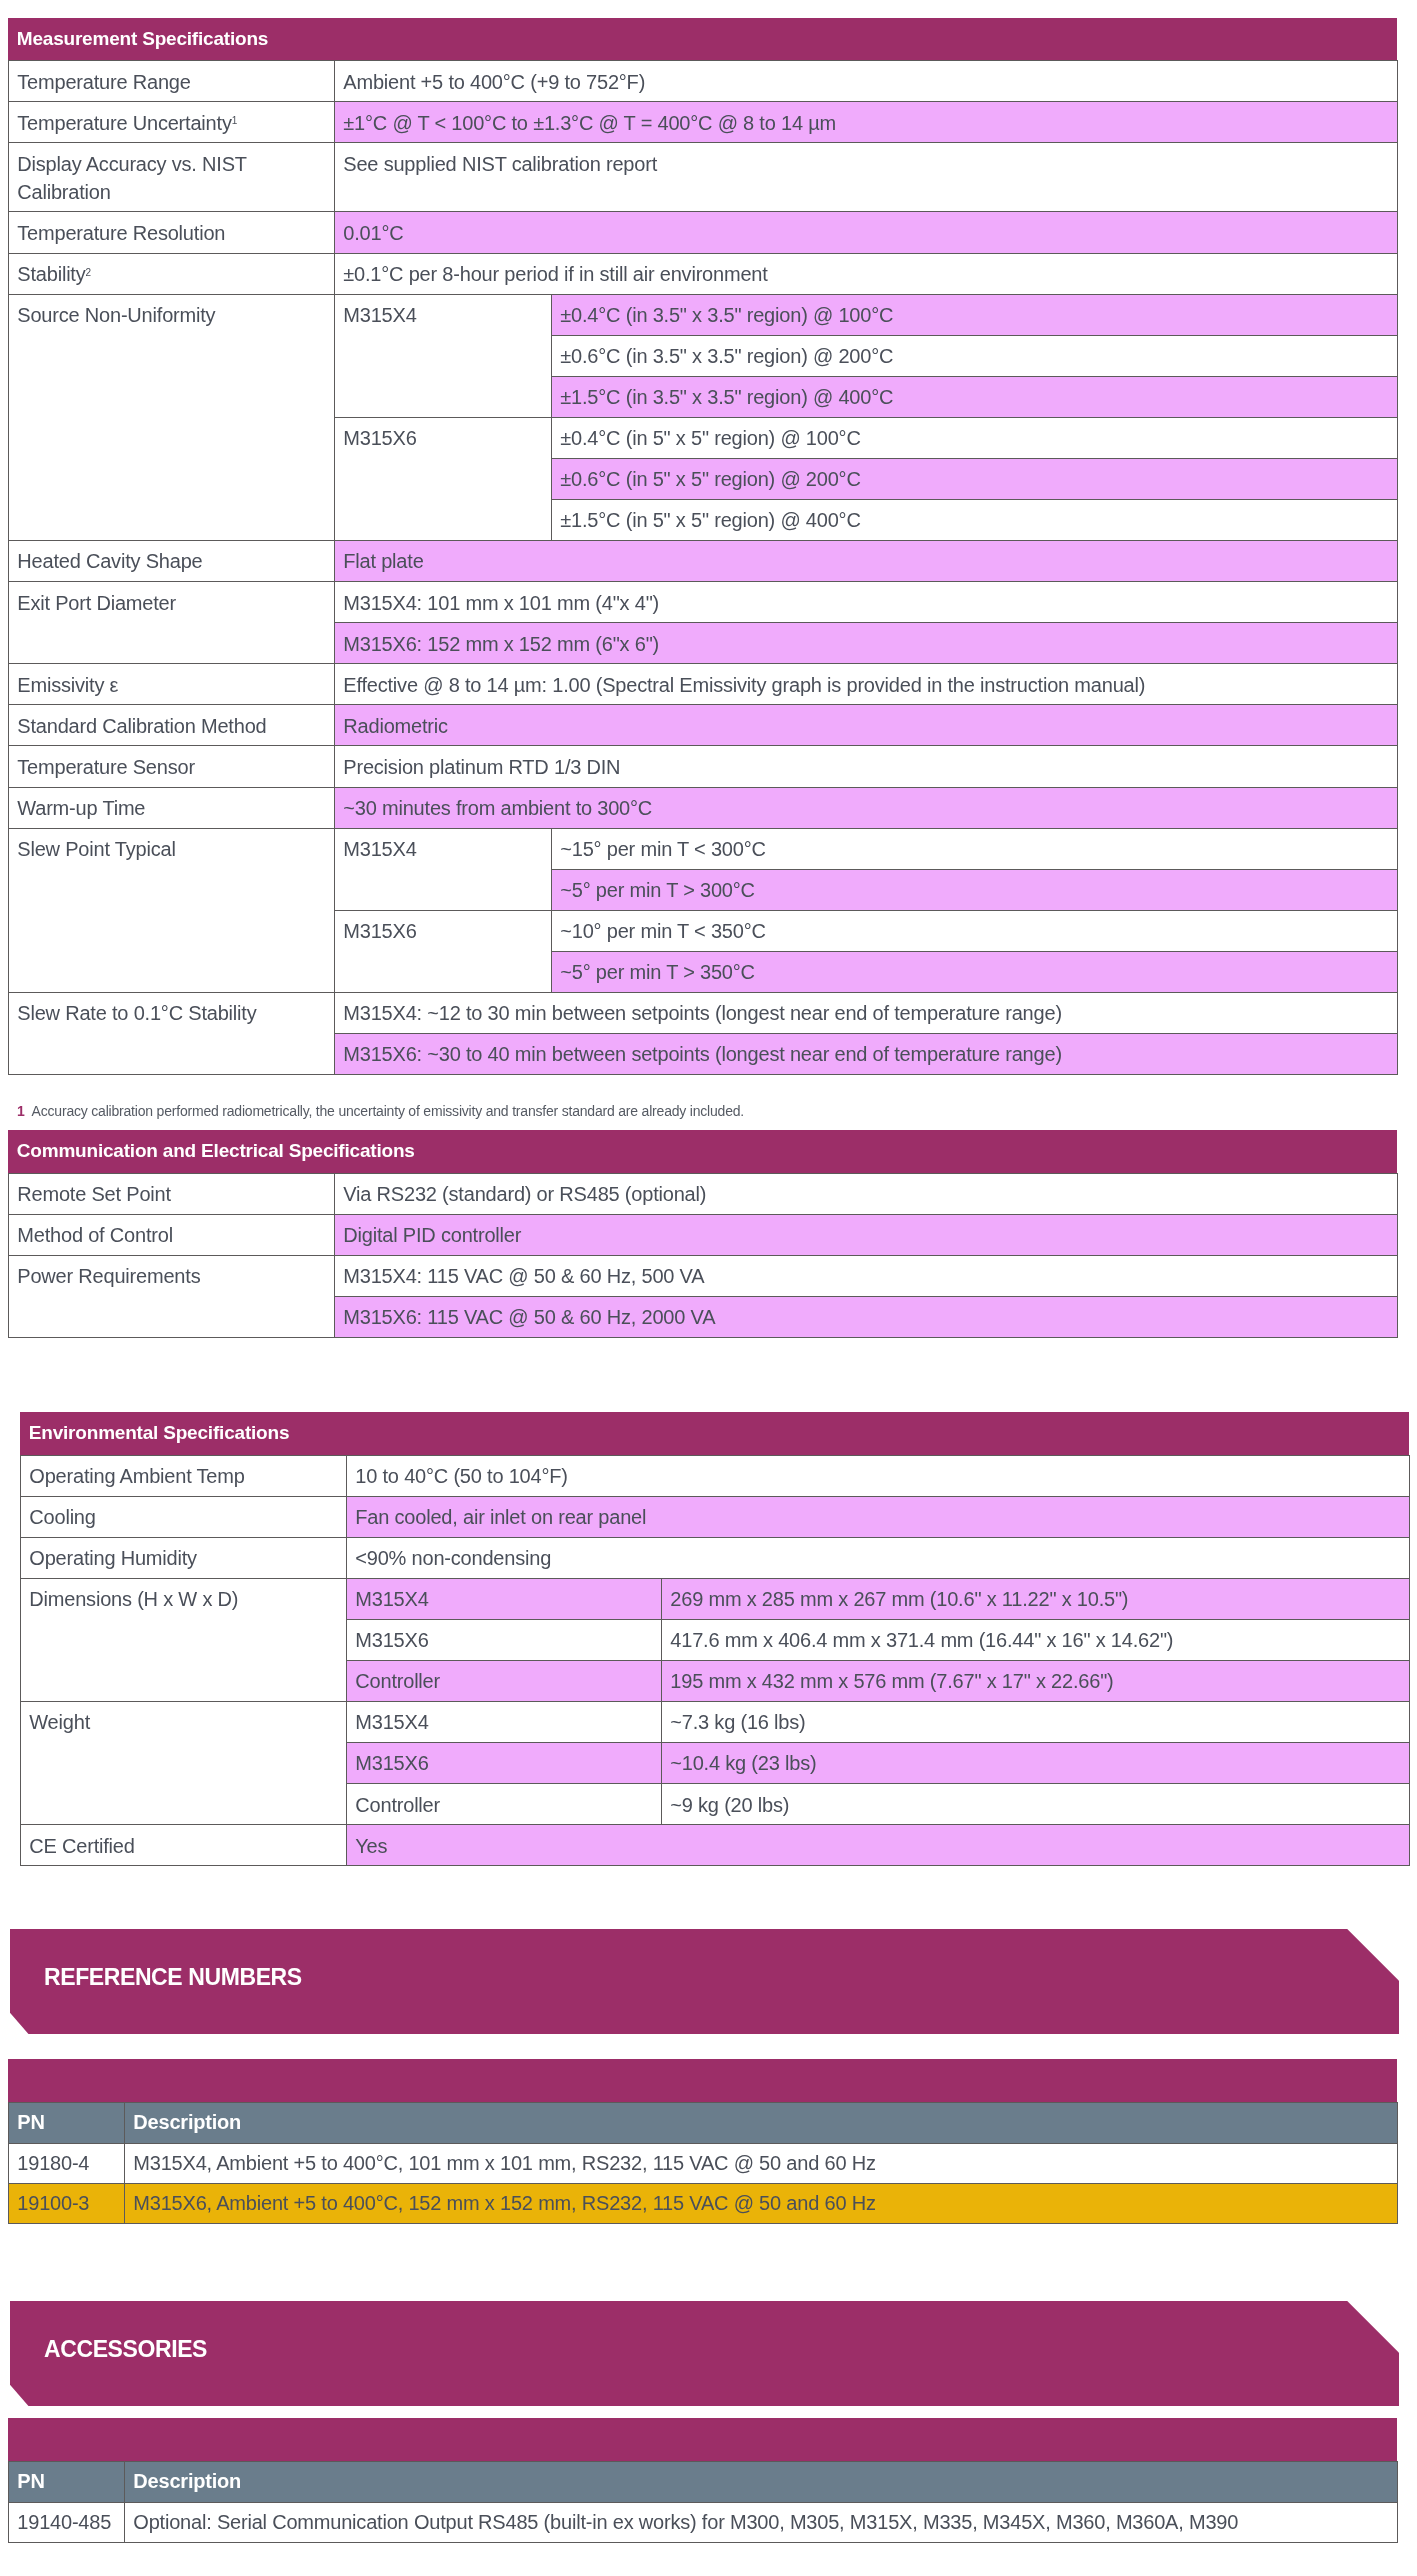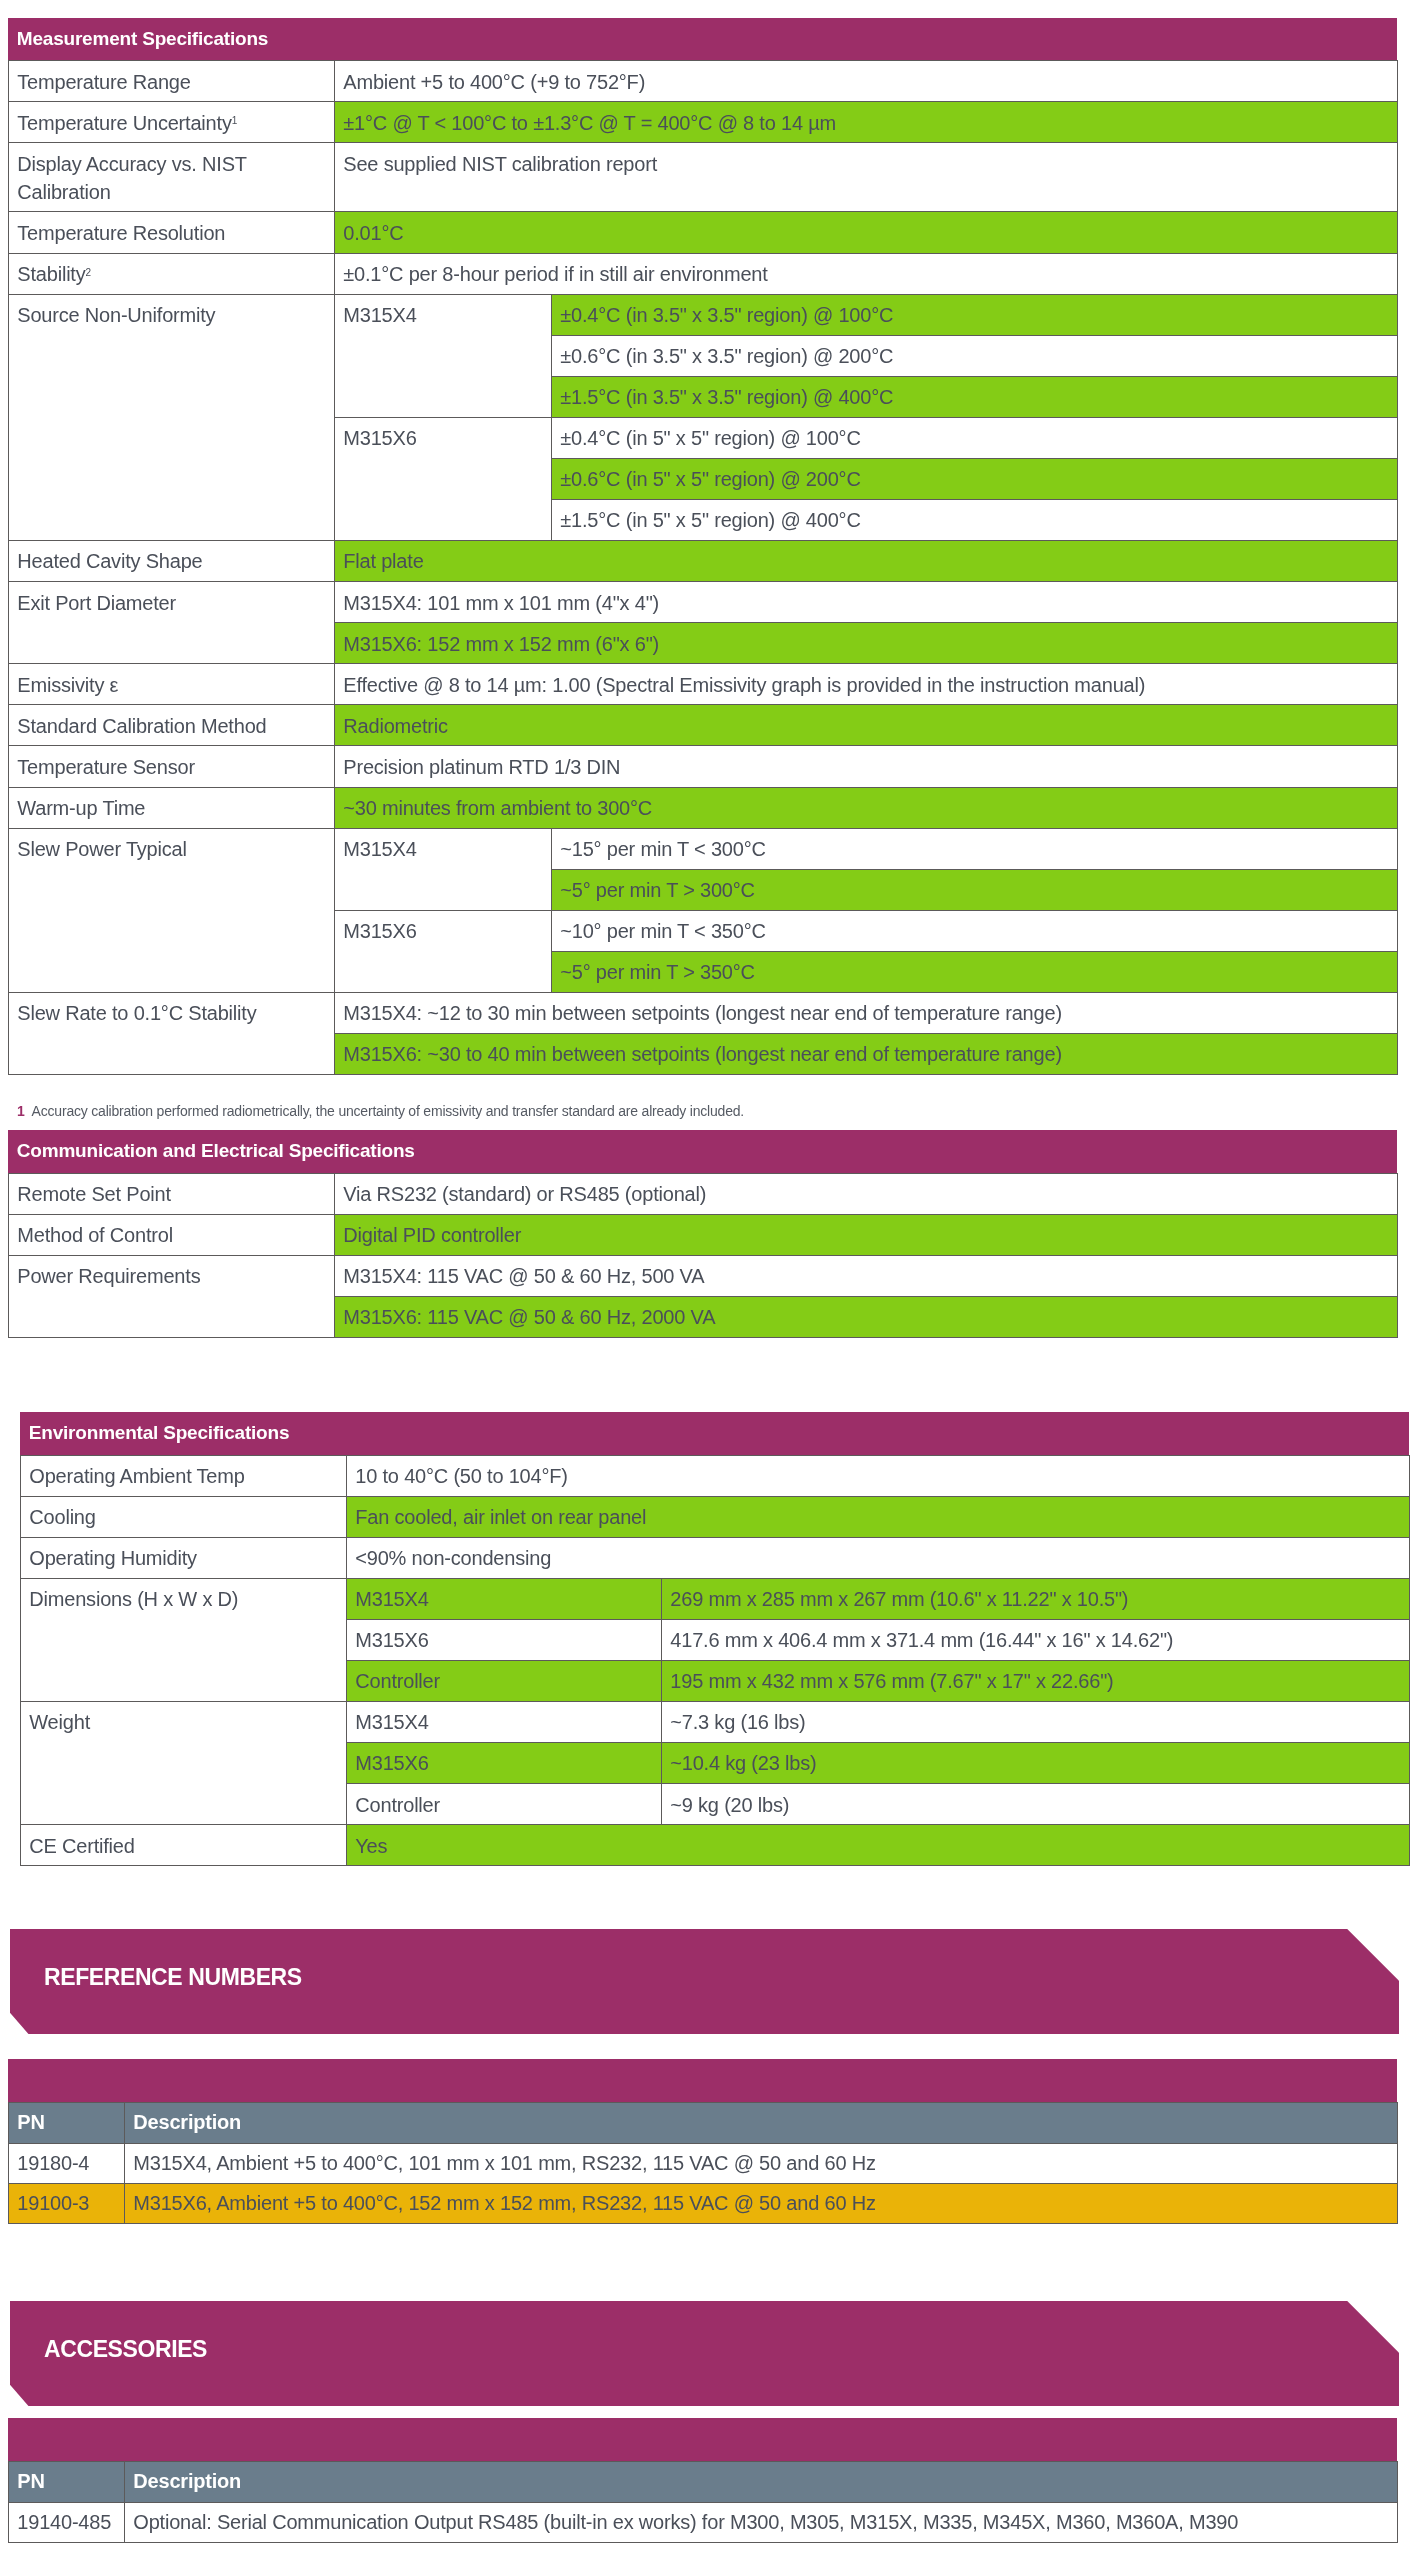--- a/index.html
+++ b/index.html
@@ -4,21 +4,21 @@
 <style>
   html, body { margin:0; padding:0; background:#ffffff; }
   body { width:1417px; height:2576px; position:relative; overflow:hidden;
          font-family:"Liberation Sans", sans-serif; color:#4a4f59; }
   table.spec { position:absolute; left:7.8px; width:1390px; border-collapse:collapse; table-layout:fixed; }
   table.spec td { border:1.4px solid #5c5a5a; font-size:20px; padding:0 8.5px; vertical-align:top;
                   line-height:28px; padding-top:6.4px; padding-bottom:5.7px; box-sizing:border-box; height:41px;
                   letter-spacing:-0.2px; }
   table.spec td.hdr { background:#9c2e68; color:#ffffff; font-weight:bold; border:none;
                       height:43px; padding-top:7px; font-size:19px; }
-  table.spec td.shade { background:#84cc16; }
+  table.spec td.shade { background:#f0abfc; }
   table.spec td.multi { height:69px; }
   sup { font-size:10px; vertical-align:top; position:relative; top:-1.4px; }
   .fn { position:absolute; left:17px; font-size:14px; color:#555a63; letter-spacing:-0.2px; }
   .fn .num { color:#9c2e68; font-weight:bold; margin-right:7px; }
   .banner { position:absolute; left:10px; width:1389px; height:105px; }
   .banner svg { position:absolute; left:0; top:0; }
   .banner .btitle { position:absolute; left:34px; top:35px; color:#ffffff; font-weight:bold;
                     font-size:23px; letter-spacing:-0.4px; }
   table.ref { position:absolute; left:7.8px; width:1390px; border-collapse:collapse; table-layout:fixed; }
   table.ref td { border:1.4px solid #5c5a5a; font-size:20px; padding:0 8.5px; height:40px;
@@ -104,21 +104,21 @@
   <tr>
     <td>Temperature Sensor</td>
     <td colspan="2">Precision platinum RTD 1/3 DIN</td>
   </tr>
   <tr>
     <td>Warm-up Time</td>
     <td colspan="2" class="shade">~30 minutes from ambient to 300°C</td>
   </tr>
 
   <tr>
-    <td rowspan="4">Slew Power Typical</td>
+    <td rowspan="4">Slew Point Typical</td>
     <td rowspan="2">M315X4</td>
     <td>~15° per min T &lt; 300°C</td>
   </tr>
   <tr>
         <td class="shade">~5° per min T &gt; 300°C</td>
       </tr>
   <tr>
     <td rowspan="2">M315X6</td>
     <td>~10° per min T &lt; 350°C</td>
   </tr>

